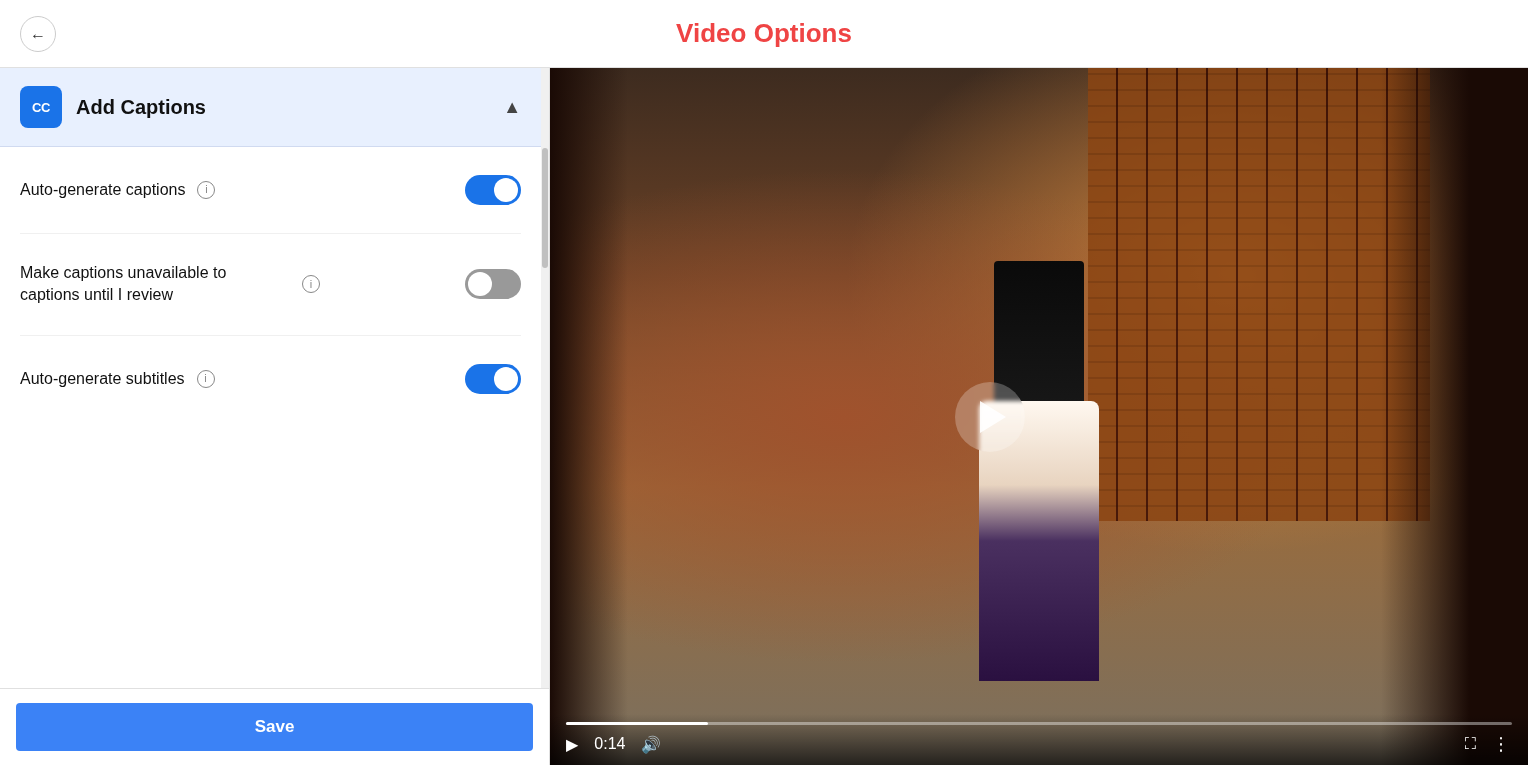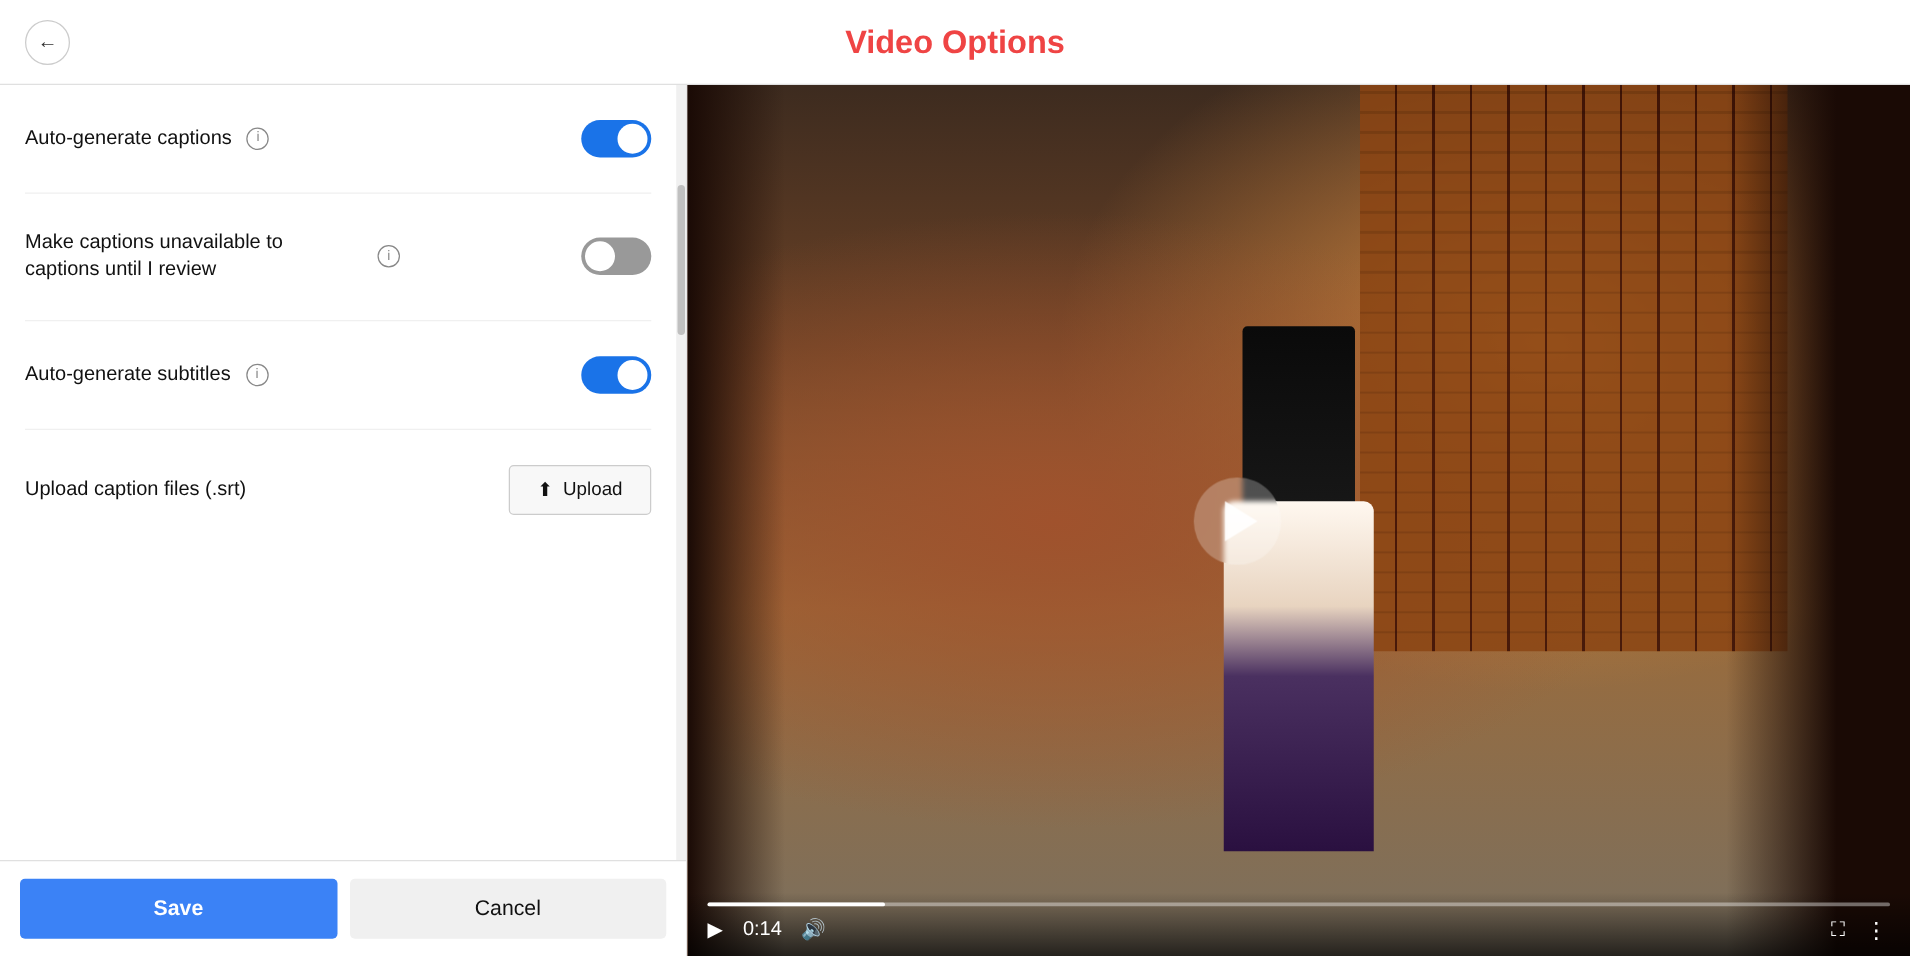--- a/index.html
+++ b/index.html
@@ -449,20 +449,27 @@
   </button>
   <span class="header-title">Video Options</span>
 </div>
 
 <div class="main-layout">
 
   <div class="left-panel">
     <div class="scrollbar-area">
       <div class="panel-content">
 
+        <div class="section-header">
+          <div class="section-header-left">
+            <div class="cc-icon">CC</div>
+            <span class="section-title">Add Captions</span>
+          </div>
+          <span class="chevron-up">▲</span>
+        </div>
 
         <div class="options-list">
 
           <div class="option-row">
             <span class="option-label">
               <span>Auto-generate captions</span>
               <span class="info-icon">i</span>
             </span>
             <label class="toggle on">
               <input type="checkbox" checked="" style="">
@@ -485,41 +492,31 @@
             <span class="option-label">
               <span>Auto-generate subtitles</span>
               <span class="info-icon">i</span>
             </span>
             <label class="toggle on">
               <input type="checkbox" checked="" style="">
               <span class="toggle-slider"></span>
             </label>
           </div>
 
-          <div class="option-row">
-            <span class="option-label">
-              <span>Upload caption files (.srt)</span>
-            </span>
-            <button class="upload-btn">
-              <span>⬆</span>
-              <span>Upload</span>
-            </button>
-          </div>
 
         </div>
       </div>
 
       <div class="custom-scrollbar">
         <div class="custom-scrollbar-thumb"></div>
       </div>
     </div>
 
     <div class="bottom-actions">
       <button class="save-btn">Save</button>
-      <button class="cancel-btn">Cancel</button>
     </div>
   </div>
 
   <div class="right-panel">
     <div class="video-container">
       <div class="video-frame">
         <div class="scene-bg"></div>
         <div class="brick-wall"></div>
         <div class="side-dark-left"></div>
         <div class="side-dark-right"></div>

